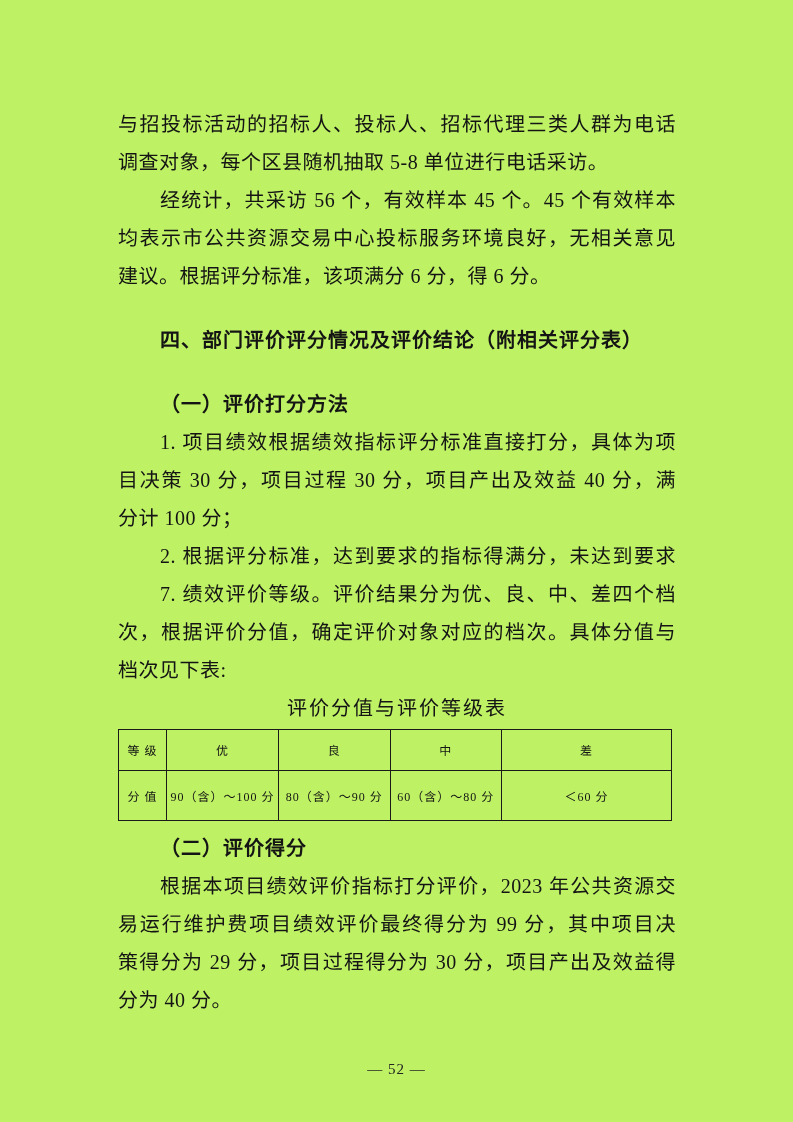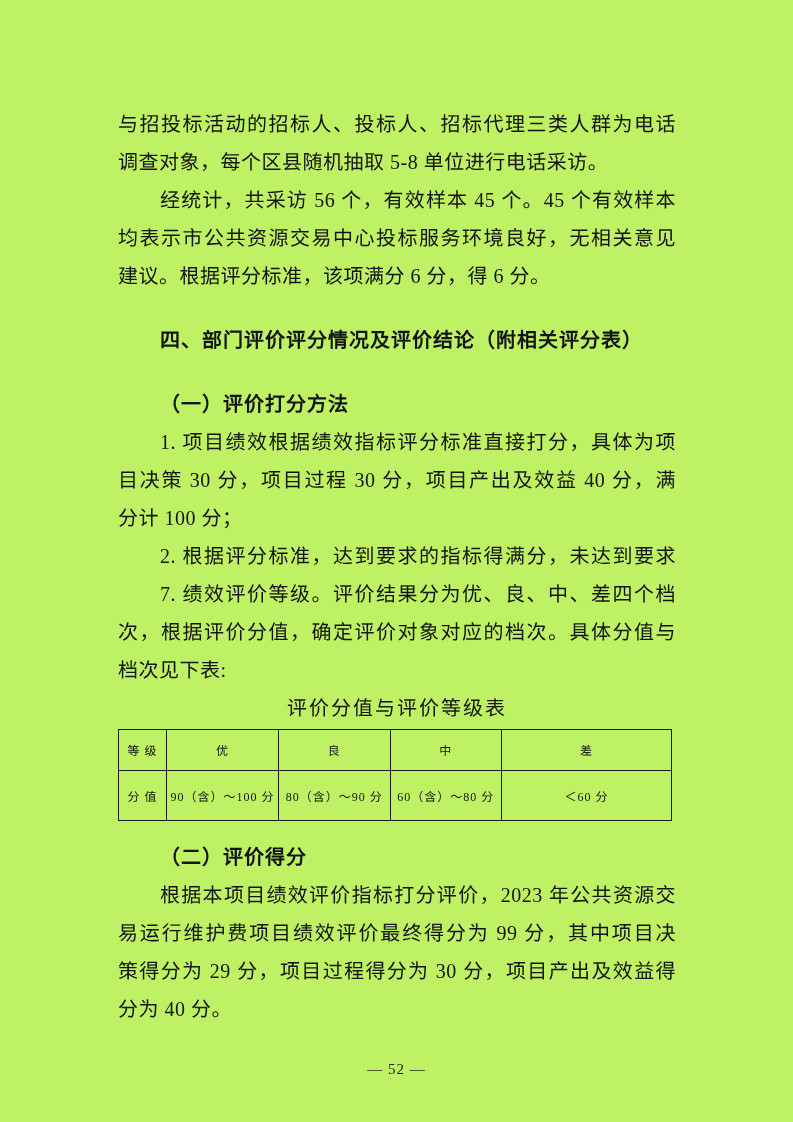--- a/index.html
+++ b/index.html
@@ -127,21 +127,21 @@
       <tr class="val">
         <td>分 值</td>
         <td>90（含）～100 分</td>
         <td>80（含）～90 分</td>
         <td>60（含）～80 分</td>
         <td>＜60 分</td>
       </tr>
     </tbody>
       </table>
 
-    <div class="line endline indent bold" style="margin-top:17px;">（二）评价得分</div>
+    <div class="line endline indent bold" style="margin-top:8px;">（二）评价得分</div>
 
     <div class="line indent">根据本项目绩效评价指标打分评价，2023 年公共资源交</div>
     <div class="line">易运行维护费项目绩效评价最终得分为 99 分，其中项目决</div>
     <div class="line">策得分为 29 分，项目过程得分为 30 分，项目产出及效益得</div>
     <div class="line endline">分为 40 分。</div>
 
   </div>
 
   <div class="footer">— 52 —</div>
 </div>

